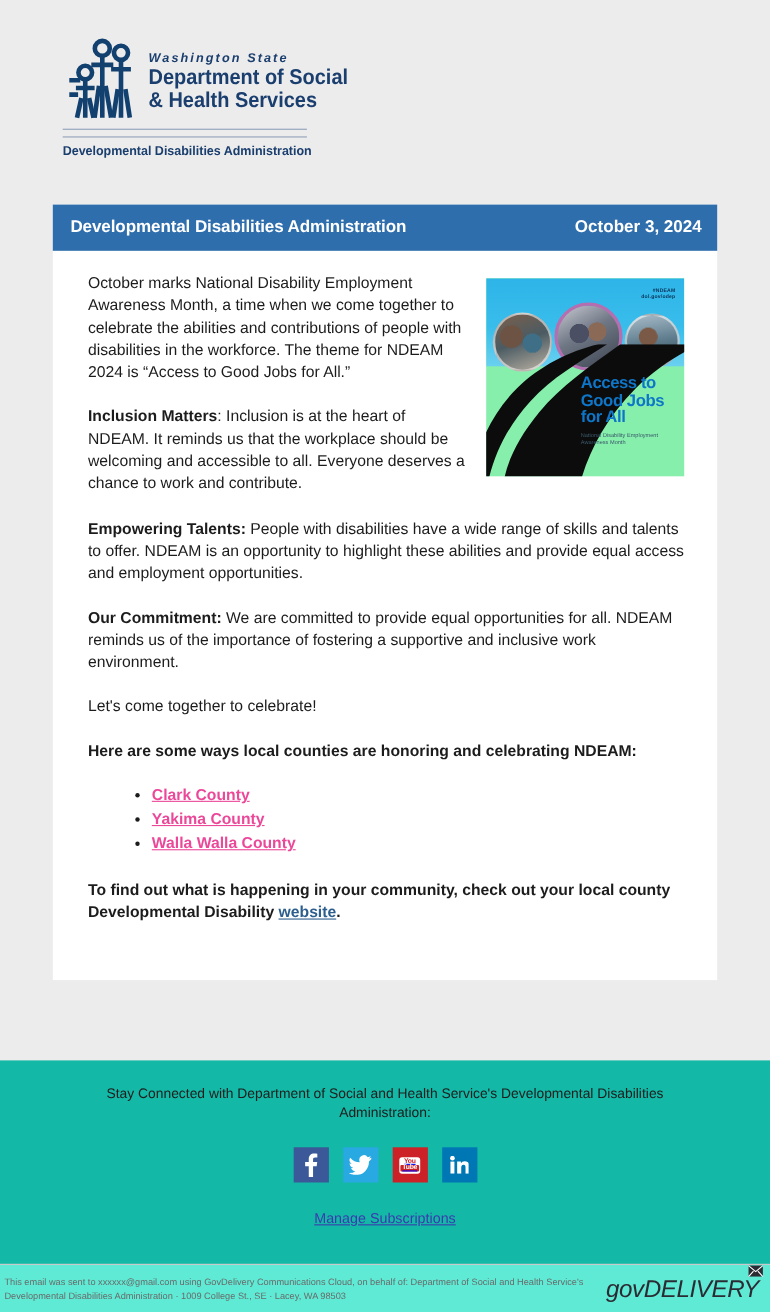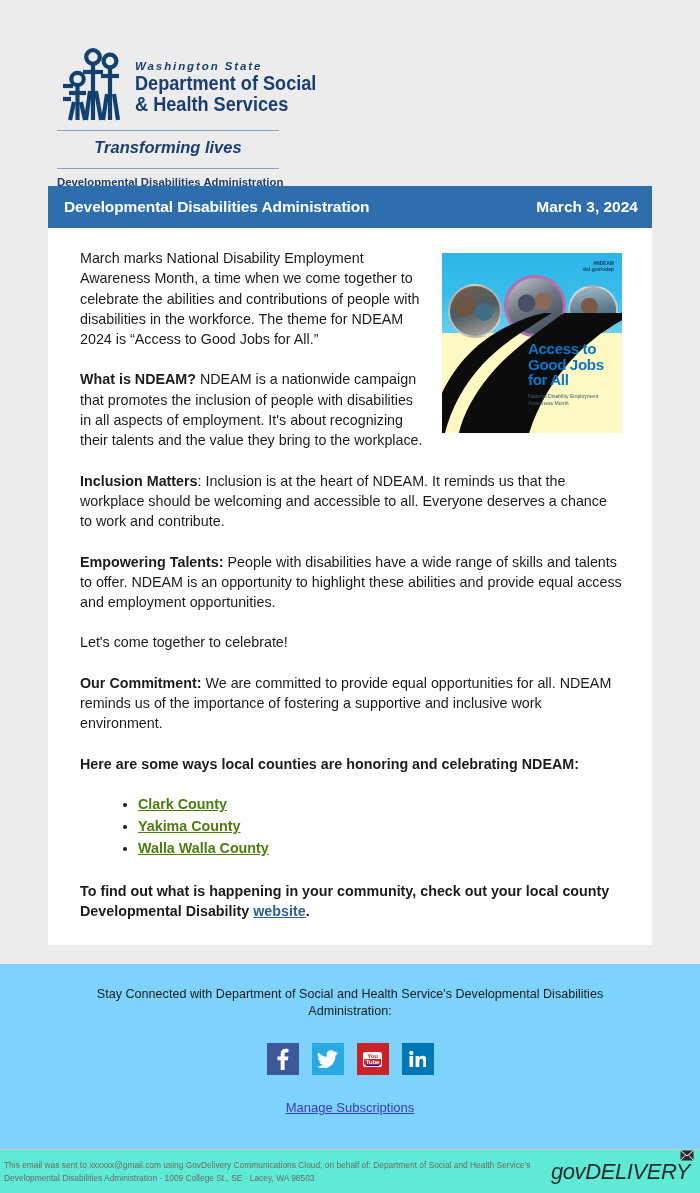--- a/index.html
+++ b/index.html
@@ -18,21 +18,21 @@
     position: relative;
     width: 700px;
     height: 1193px;
     background: #ececec;
   }
 
   
   .logo-block {
     position: absolute;
     left: 57px;
-    top: 46px;
+    top: 33px;
     width: 225px;
   }
   .logo-top {
     display: flex;
     align-items: flex-start;
   }
   .logo-mark {
     width: 72px;
     height: 78px;
     flex: 0 0 72px;
@@ -137,21 +137,21 @@
     width: 180px;
     height: 180px;
     margin: 5px 0 6px 14px;
     position: relative;
   }
   .ndeam {
     width: 180px;
     height: 180px;
     position: relative;
     overflow: hidden;
-    background: #fef9c3;
+    background: #86efac;
   }
   .ndeam .sky {
     position: absolute;
     left: 0; top: 0;
     width: 180px; height: 80px;
     background: linear-gradient(180deg,#2eb4e8 0%, #38bdeb 55%, #6ad0f0 100%);
   }
   .ndeam .ph {
     position: absolute;
     border-radius: 50%;
@@ -221,21 +221,21 @@
     padding-left: 58px;
     list-style: disc;
   }
   ul.counties li {
     font-size: 14.3px;
     line-height: 21px;
     color: #1c1c1c;
     margin-bottom: 1px;
   }
   ul.counties li a {
-    color: #4d7c0f;
+    color: #ec4899;
     font-weight: bold;
     text-decoration: underline;
   }
   a.inline-link {
     color: #2d5f8e;
     font-weight: bold;
     text-decoration: underline;
   }
   p.closing {
     font-weight: bold;
@@ -250,21 +250,21 @@
     width: 700px;
     height: 19px;
     background: #ececec;
   }
   .footer {
     position: absolute;
     left: 0;
     top: 964px;
     width: 700px;
     height: 185px;
-    background: #7dd3fc;
+    background: #14b8a6;
   }
   .footer-connect {
     text-align: center;
     font-size: 12.6px;
     line-height: 17px;
     color: #1c1c1c;
     padding: 22px 70px 0 70px;
   }
   .social-row {
     display: flex;
@@ -404,30 +404,29 @@
           </g>
         </svg>
       </div>
       <div class="logo-words">
         <div class="logo-ws">Washington State</div>
         <div class="logo-dept">Department of Social</div>
         <div class="logo-dept">&amp; Health Services</div>
       </div>
     </div>
     <div class="logo-rule"></div>
-    <div class="logo-tag">Transforming lives</div>
     <div class="logo-rule"></div>
     <div class="logo-dda">Developmental Disabilities Administration</div>
   </div>
 
   <div class="card">
 
     <div class="banner">
       <div class="banner-title">Developmental Disabilities Administration</div>
-      <div class="banner-date">March 3, 2024</div>
+      <div class="banner-date">October 3, 2024</div>
     </div>
 
     <div class="card-body">
 
       <div class="ndeam-wrap">
         <div class="ndeam">
           <div class="sky"></div>
           <div class="ph ph1"></div>
           <div class="ph ph2"></div>
           <div class="ph ph3"></div>
@@ -442,31 +441,30 @@
           <div class="txt">
             <div class="t1">Access to</div>
             <div class="t1">Good Jobs</div>
             <div class="t1">for All</div>
             <div class="t2">National Disability Employment</div>
             <div class="t2" style="margin-top:0">Awareness Month</div>
           </div>
         </div>
       </div>
 
-      <p><span>March marks National Disability Employment Awareness Month, a time when we come together to celebrate the abilities and contributions of people with disabilities in the workforce. The theme for NDEAM 2024 is “Access to Good Jobs for All.”</span></p>
-
-      <p><b>What is NDEAM?</b><span> NDEAM is a nationwide campaign that promotes the inclusion of people with disabilities in all aspects of employment. It's about recognizing their talents and the value they bring to the workplace.</span></p>
+      <p><span>October marks National Disability Employment Awareness Month, a time when we come together to celebrate the abilities and contributions of people with disabilities in the workforce. The theme for NDEAM 2024 is “Access to Good Jobs for All.”</span></p>
+
 
       <p><b>Inclusion Matters</b><span>: Inclusion is at the heart of NDEAM. It reminds us that the workplace should be welcoming and accessible to all. Everyone deserves a chance to work and contribute.</span></p>
 
       <p><b>Empowering Talents:</b><span> People with disabilities have a wide range of skills and talents to offer. NDEAM is an opportunity to highlight these abilities and provide equal access and employment opportunities.</span></p>
 
+      <p><b>Our Commitment:</b><span> We are committed to provide equal opportunities for all. NDEAM reminds us of the importance of fostering a supportive and inclusive work environment.</span></p>
+
       <p><span>Let's come together to celebrate!</span></p>
-
-      <p><b>Our Commitment:</b><span> We are committed to provide equal opportunities for all. NDEAM reminds us of the importance of fostering a supportive and inclusive work environment.</span></p>
 
       <p><b>Here are some ways local counties are honoring and celebrating NDEAM:</b></p>
 
       <ul class="counties">
         <li><a href="#">Clark County</a></li>
         <li><a href="#">Yakima County</a></li>
         <li><a href="#">Walla Walla County</a></li>
       </ul>
 
       <p class="closing"><span>To find out what is happening in your community, check out your local county Developmental Disability </span><a href="#" class="inline-link">website</a><span>.</span></p>

